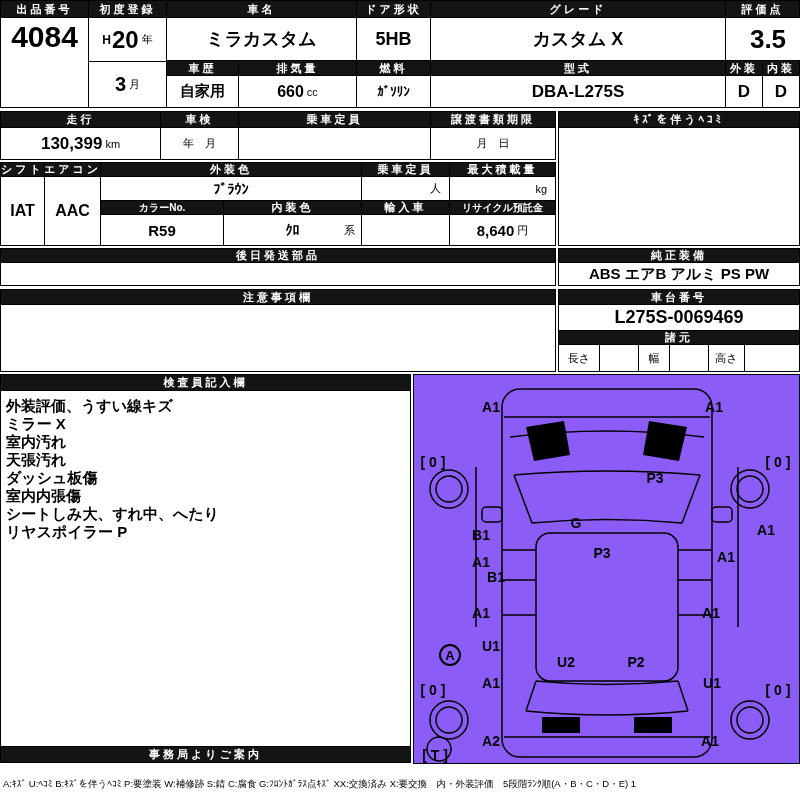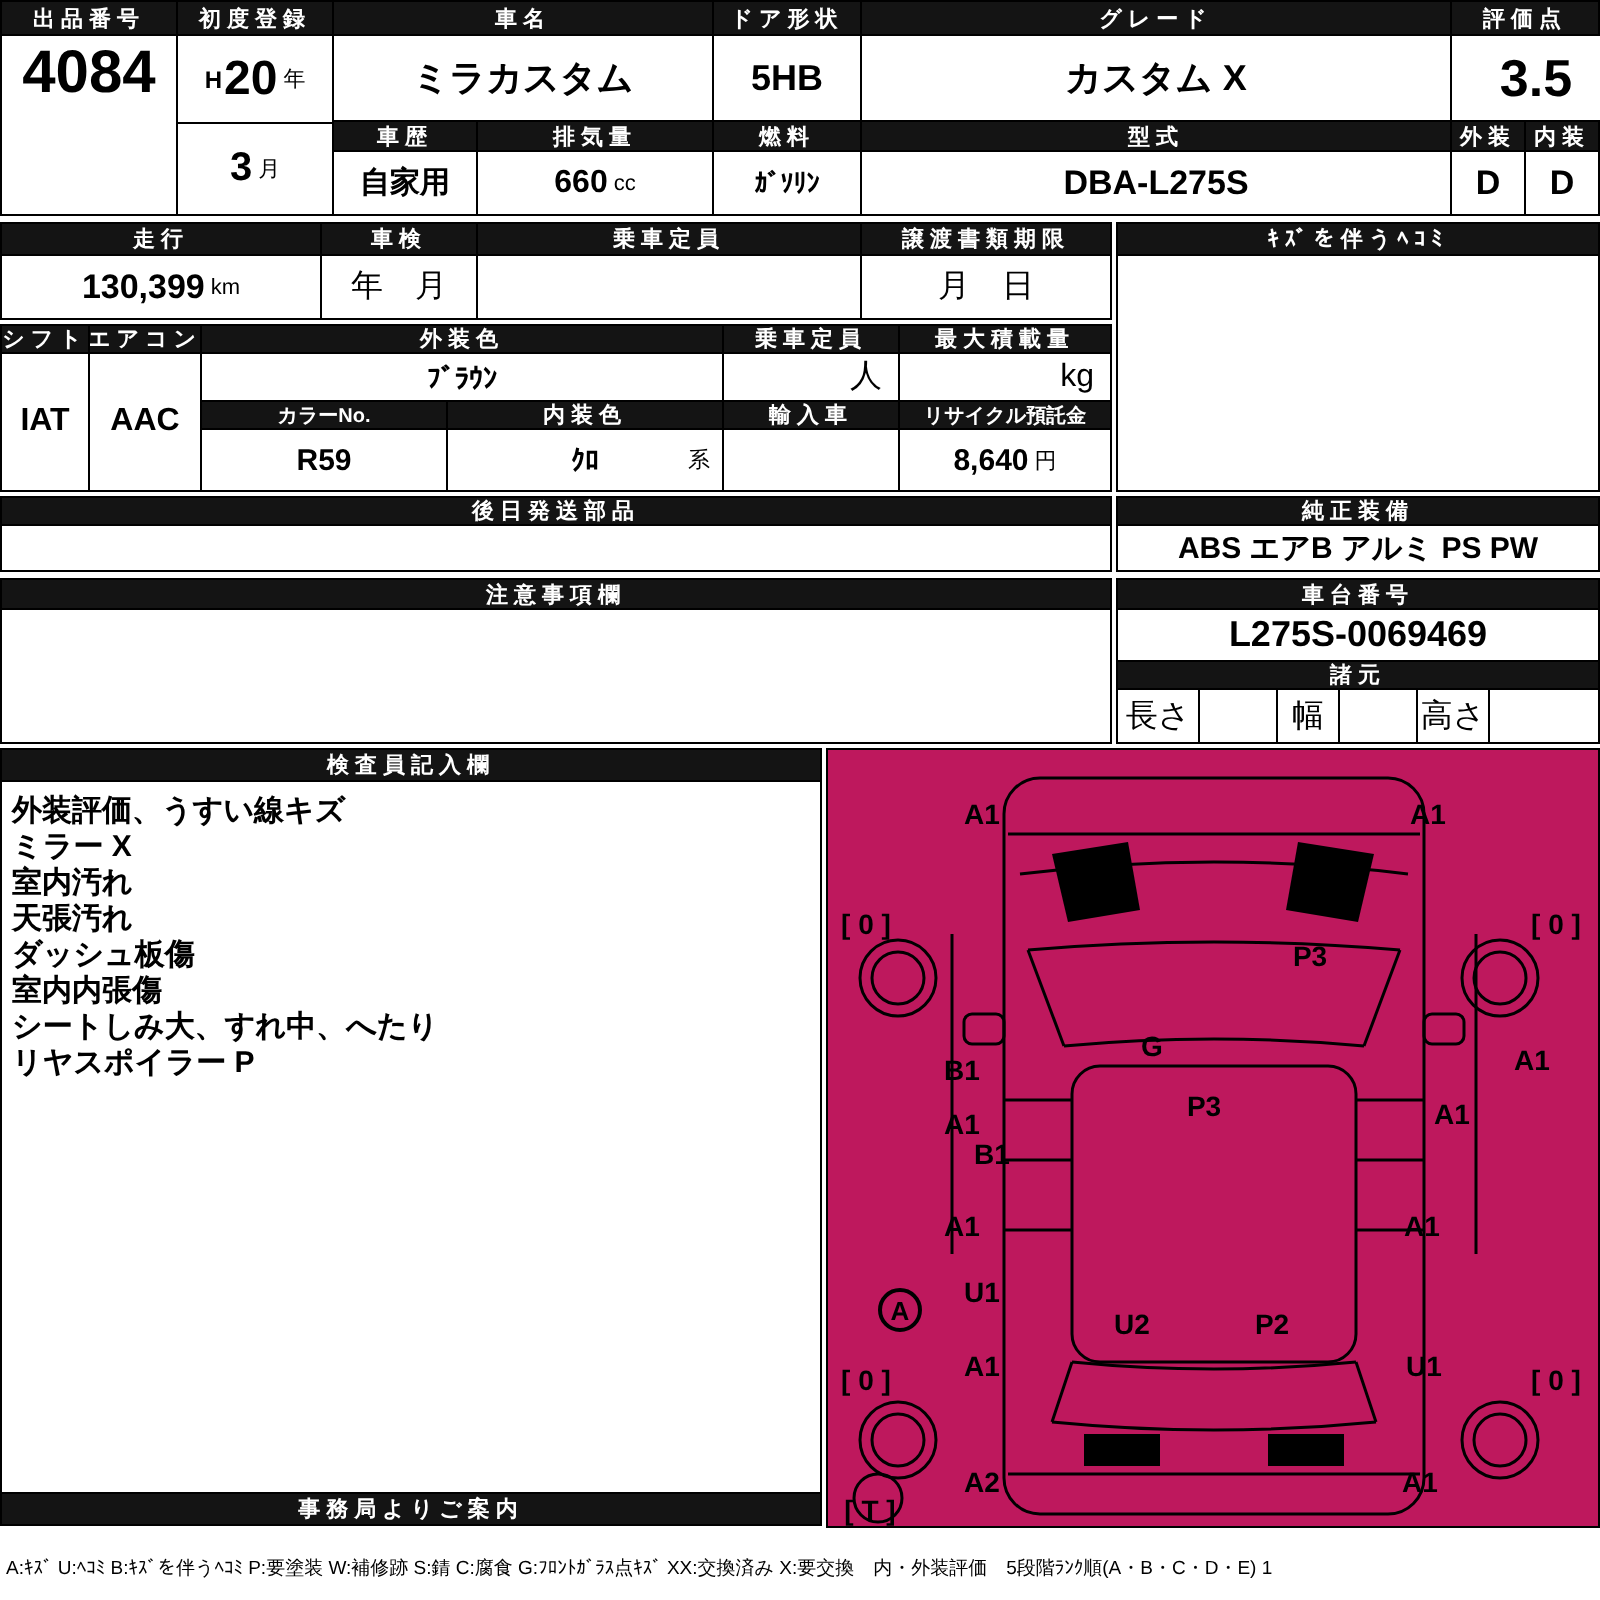--- a/index.html
+++ b/index.html
@@ -4,36 +4,36 @@
 <style>
   * { margin:0; padding:0; box-sizing:border-box; }
   html,body { background:#fff; }
   body { font-family:"Liberation Sans","DejaVu Sans",sans-serif; color:#000; }
   #sheet { position:relative; width:800px; height:800px; background:#fff; overflow:hidden;text-decoration:underline; }
 
   .cell { position:absolute; border:1px solid #000; background:#fff; display:flex; align-items:center; justify-content:center; overflow:hidden; white-space:nowrap; }
   .hdr  { background:#141414; color:#fff; font-size:11px; font-weight:bold; letter-spacing:3px; }
   .hdr.tight { letter-spacing:0; font-size:10px; }
   .val  { font-weight:bold; }
-  .sm   { font-size:16px; font-weight:normal; }
+  .sm   { font-size:11px; font-weight:normal; }
   .right{ justify-content:flex-end; padding-right:8px; }
   .topA { align-items:flex-start; }
 
   .f30 { font-size:30px; } .f26 { font-size:26px; } .f24 { font-size:24px; }
   .f20 { font-size:20px; } .f18 { font-size:18px; } .f17 { font-size:17px; }
   .f16 { font-size:16px; } .f15 { font-size:15px; } .f14 { font-size:14px; }
   .f13 { font-size:13px; } .f12 { font-size:12px; }
 
   .unit { font-size:11px; font-weight:normal; margin-left:3px; }
   .era  { font-size:12px; font-weight:bold; margin-right:1px; }
 
   #comments { position:absolute; left:0; top:390px; width:411px; height:357px; border:1px solid #000; background:#fff; padding:6px 5px; }
   .comment-line { font-size:15px; font-weight:bold; line-height:18px; white-space:nowrap; }
 
-  #diagram-box { position:absolute; left:413px; top:374px; width:387px; height:390px; border:1px solid #000; background:#be185d; }
+  #diagram-box { position:absolute; left:413px; top:374px; width:387px; height:390px; border:1px solid #000; background:#8b5cf6; }
   #diagram-box svg { position:absolute; left:0; top:0; }
   .dmg { position:absolute; transform:translate(-50%,-50%); font-size:14px; font-weight:bold; white-space:nowrap; background:transparent; }
   .dmg.circled { border:2px solid #000; border-radius:50%; width:22px; height:22px; display:flex; align-items:center; justify-content:center; font-size:13px; }
 
   #legend { position:absolute; left:3px; top:778px; width:794px; font-size:9.5px; white-space:nowrap; letter-spacing:0; }
 
   .suffix-right { position:absolute; right:6px; top:50%; transform:translateY(-50%); font-size:11px; font-weight:normal; }
 </style>
 </head>
 <body>

